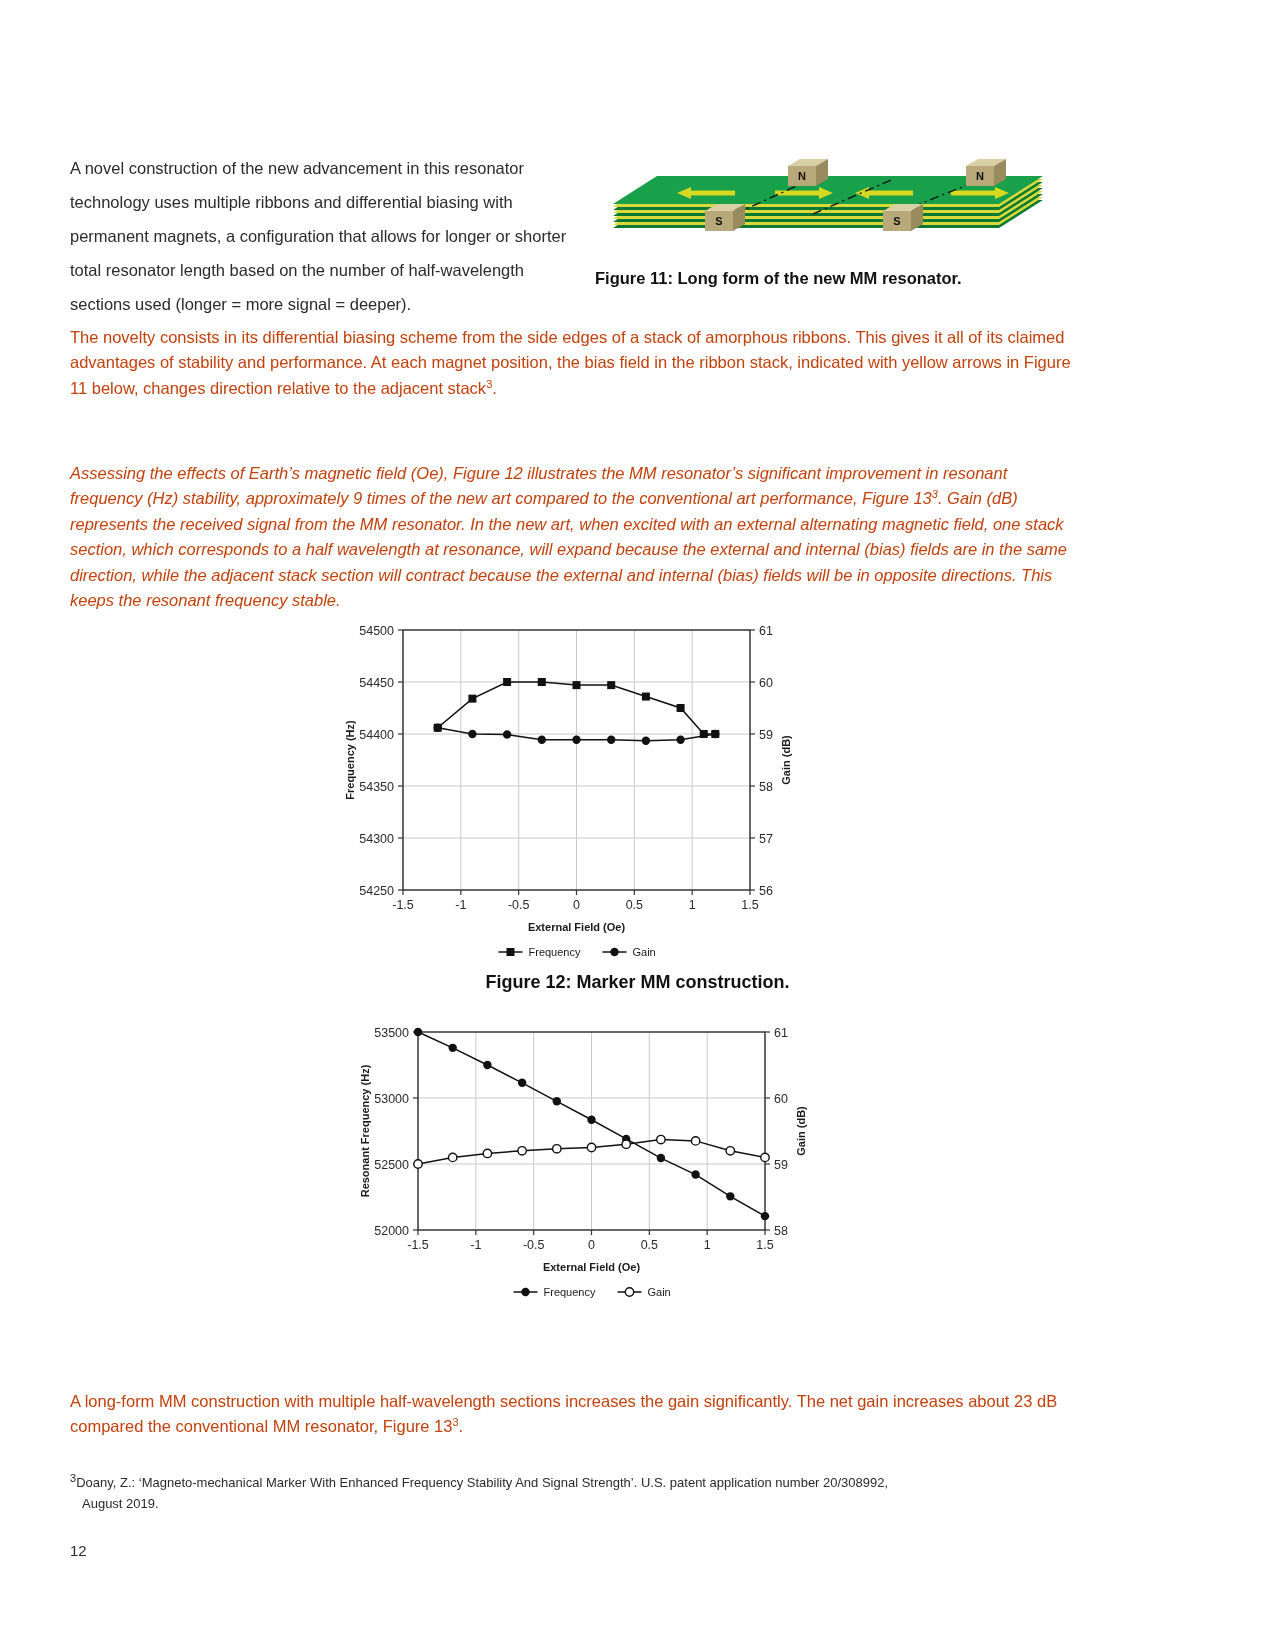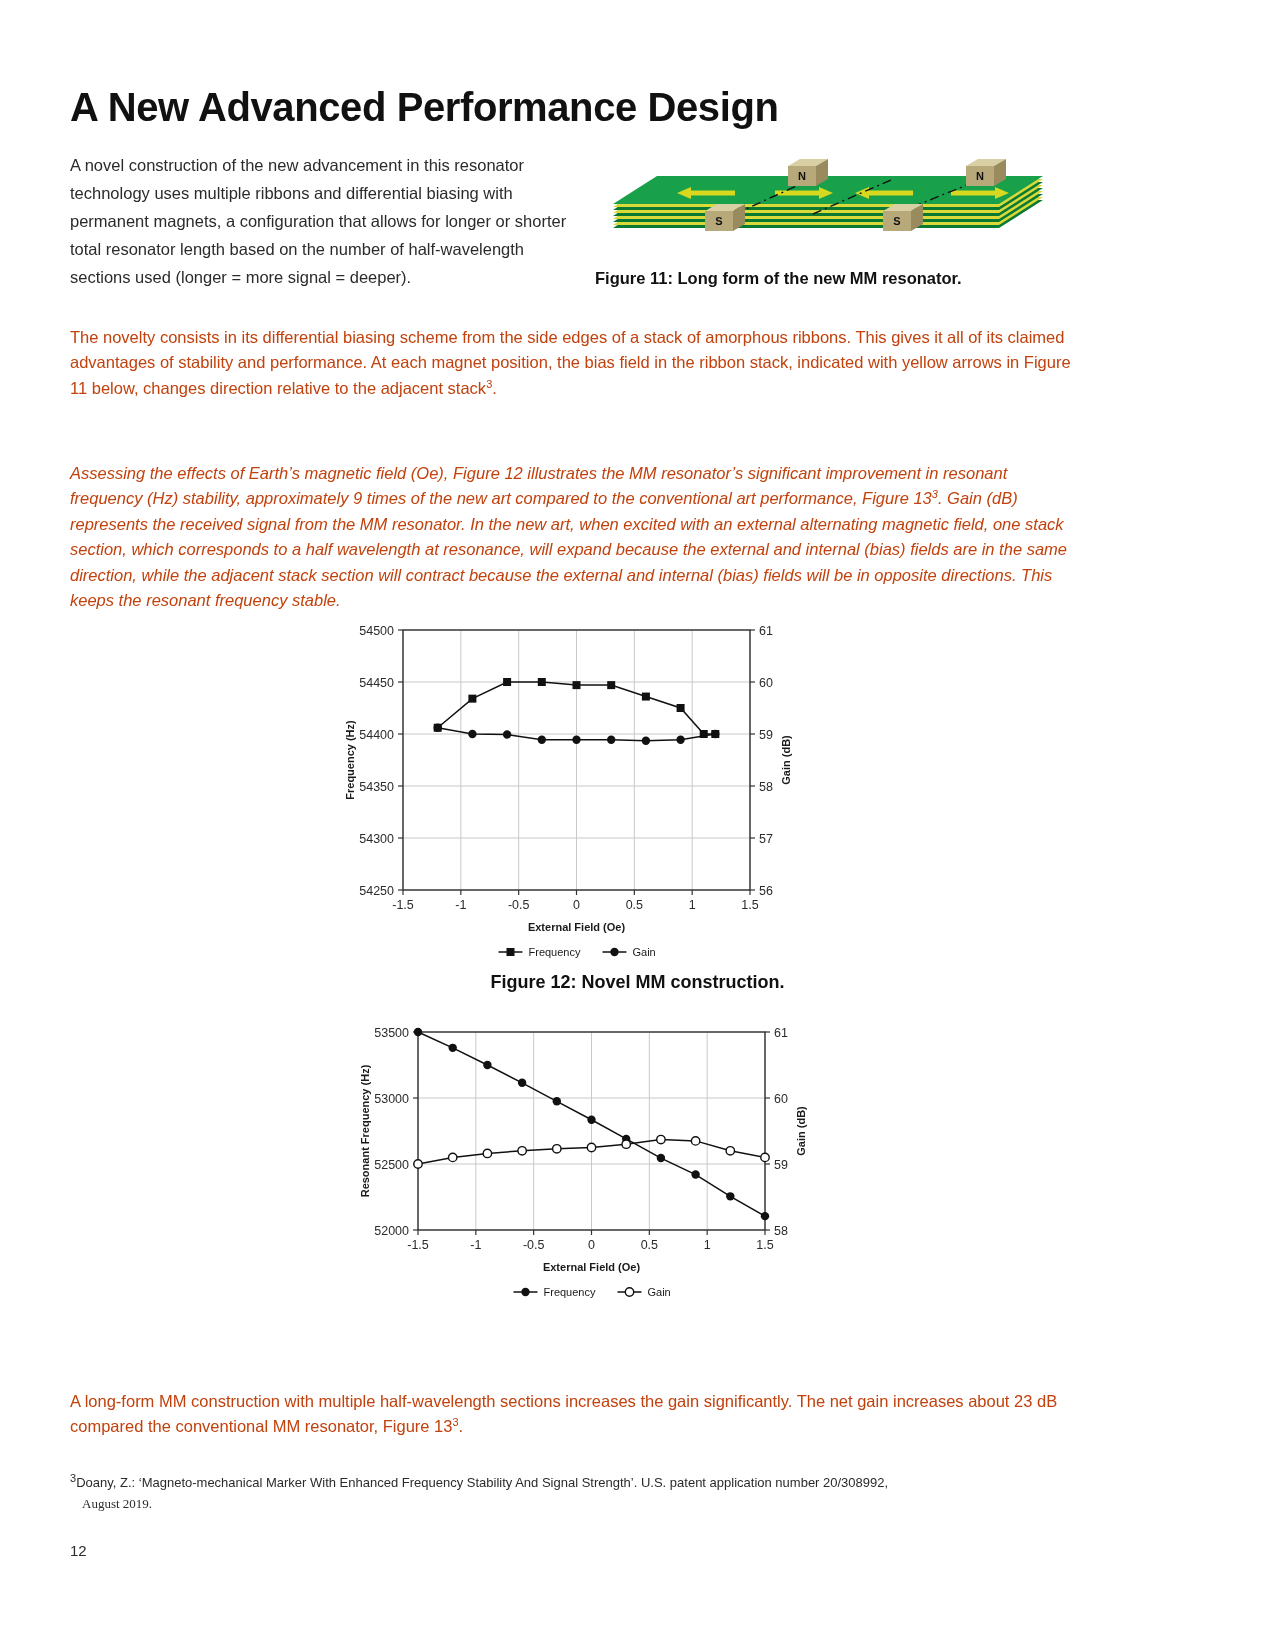--- a/index.html
+++ b/index.html
@@ -33,21 +33,21 @@
     color: #111111;
   }
 
   
   .intro-para {
     position: absolute;
     left: 70px;
     top: 134px;
     width: 500px;
     font-size: 16.5px;
-    line-height: 28px;
+    line-height: 34px;
     color: #2b2b2b;
   }
 
   
   .fig11-wrap {
     position: absolute;
     left: 595px;
     top: 148px;
     width: 450px;
     height: 110px;
@@ -98,21 +98,21 @@
   
   .footnote {
     position: absolute;
     left: 70px;
     top: 1472px;
     width: 1060px;
     font-size: 13px;
     line-height: 21px;
     color: #2b2b2b;
   }
-  .footnote .fn-indent { padding-left: 12px; display: block; font-family: Liberation Serif, serif; }
+  .footnote .fn-indent { padding-left: 12px; display: block; }
 
   .page-number {
     position: absolute;
     left: 70px;
     top: 1542px;
     font-size: 15px;
     color: #2b2b2b;
   }
 
   .axis-title {
@@ -130,21 +130,20 @@
     font-family: "Liberation Sans", sans-serif;
     font-size: 11px;
     fill: #1a1a1a;
   }
 </style>
 </head>
 <body>
 
 <div class="page">
 
-  <h1 class="page-title">A New Advanced Performance Design</h1>
 
   <p class="intro-para">A novel construction of the new advancement in this resonator technology uses multiple ribbons and differential biasing with permanent magnets, a configuration that allows for longer or shorter total resonator length based on the number of half-wavelength sections used (longer = more signal = deeper).</p>
 
   <div class="fig11-wrap">
     <svg width="450" height="110" viewBox="0 0 450 110">
 
       <g>
         <polygon points="18,80 62,52 448,52 404,80" fill="#0a7a33"></polygon>
         <polygon points="18,77 62,49 448,49 404,77" fill="#d9d93a"></polygon>
         <polygon points="18,74 62,46 448,46 404,74" fill="#0a7a33"></polygon>
@@ -288,21 +287,21 @@
         <circle cx="350.59999999999997" cy="121.71999999999997" r="4.2" fill="#111"></circle>
         <circle cx="385.3" cy="116" r="4.2" fill="#111"></circle>
         <line x1="168.5" y1="334" x2="192.5" y2="334" stroke="#111" stroke-width="1.5"></line>
         <rect x="176.5" y="330" width="8" height="8" fill="#111"></rect>
         <text x="198.5" y="338" text-anchor="start" class="legend-label">Frequency</text>
         <line x1="272.5" y1="334" x2="296.5" y2="334" stroke="#111" stroke-width="1.5"></line>
         <circle cx="284.5" cy="334" r="4.2" fill="#111"></circle>
         <text x="302.5" y="338" text-anchor="start" class="legend-label">Gain</text>
       </svg>
   </div>
-  <div class="fig-caption" id="cap12">Figure 12: Novel MM construction.</div>
+  <div class="fig-caption" id="cap12">Figure 12: Marker MM construction.</div>
 
   <div class="chart-block" id="chart13-block">
     <svg id="svg13" width="500" height="290" viewBox="0 0 500 290">
         <line x1="73" y1="210" x2="420" y2="210" stroke="#c9c9c9" stroke-width="1"></line>
         <line x1="73" y1="144" x2="420" y2="144" stroke="#c9c9c9" stroke-width="1"></line>
         <line x1="73" y1="78" x2="420" y2="78" stroke="#c9c9c9" stroke-width="1"></line>
         <line x1="73" y1="12" x2="420" y2="12" stroke="#c9c9c9" stroke-width="1"></line>
         <line x1="73" y1="12" x2="73" y2="210" stroke="#c9c9c9" stroke-width="1"></line>
         <line x1="130.83333333333331" y1="12" x2="130.83333333333331" y2="210" stroke="#c9c9c9" stroke-width="1"></line>
         <line x1="188.66666666666666" y1="12" x2="188.66666666666666" y2="210" stroke="#c9c9c9" stroke-width="1"></line>

